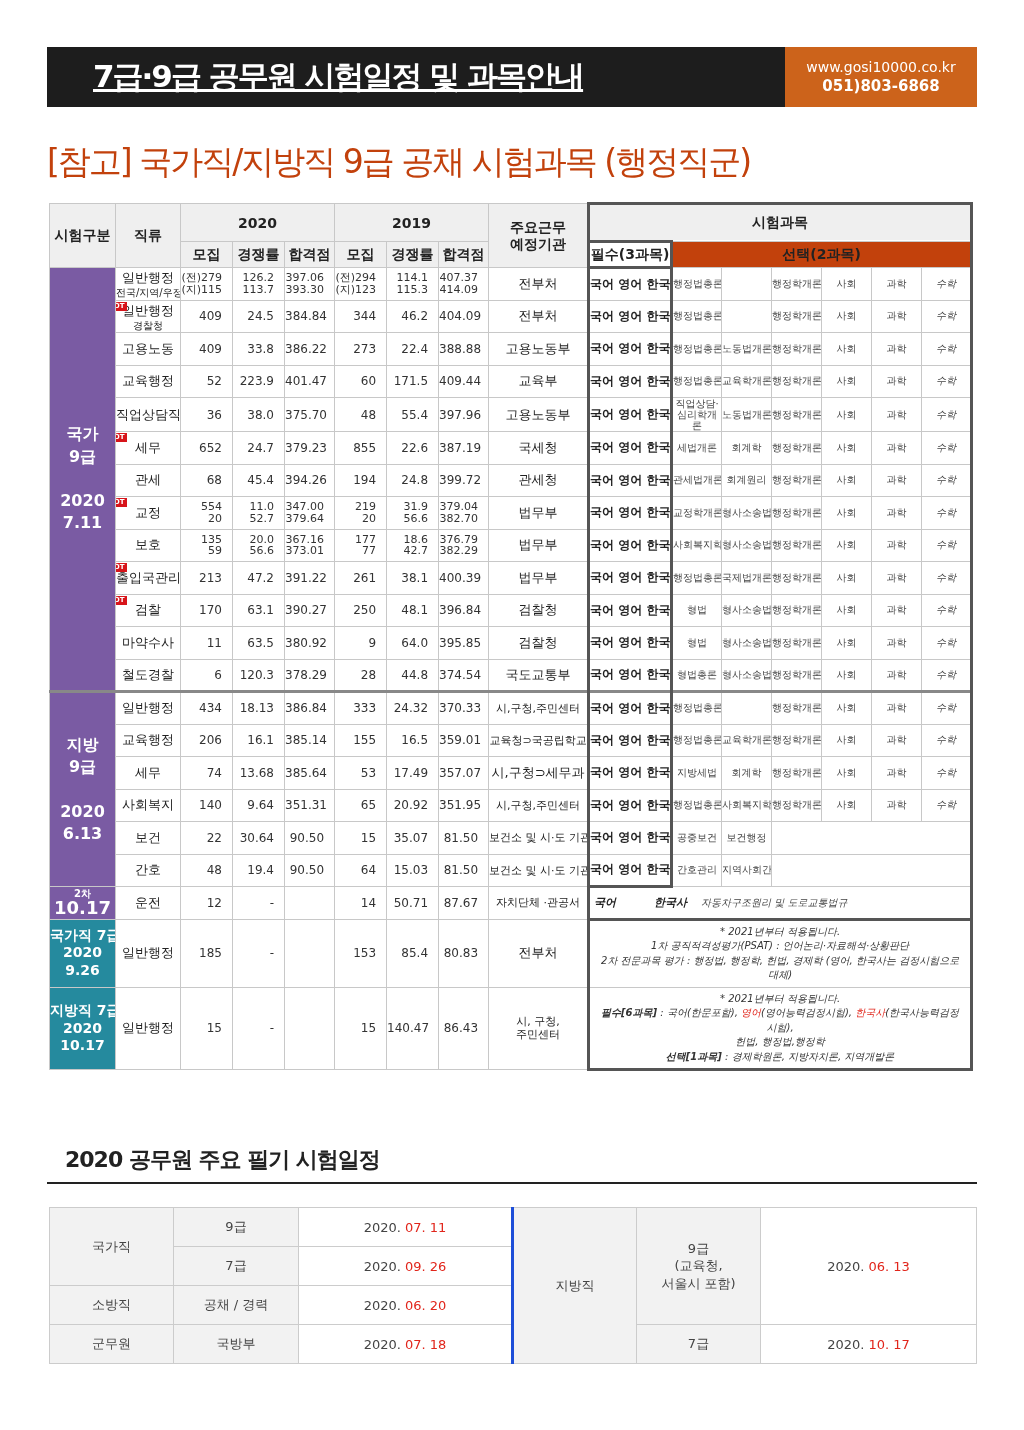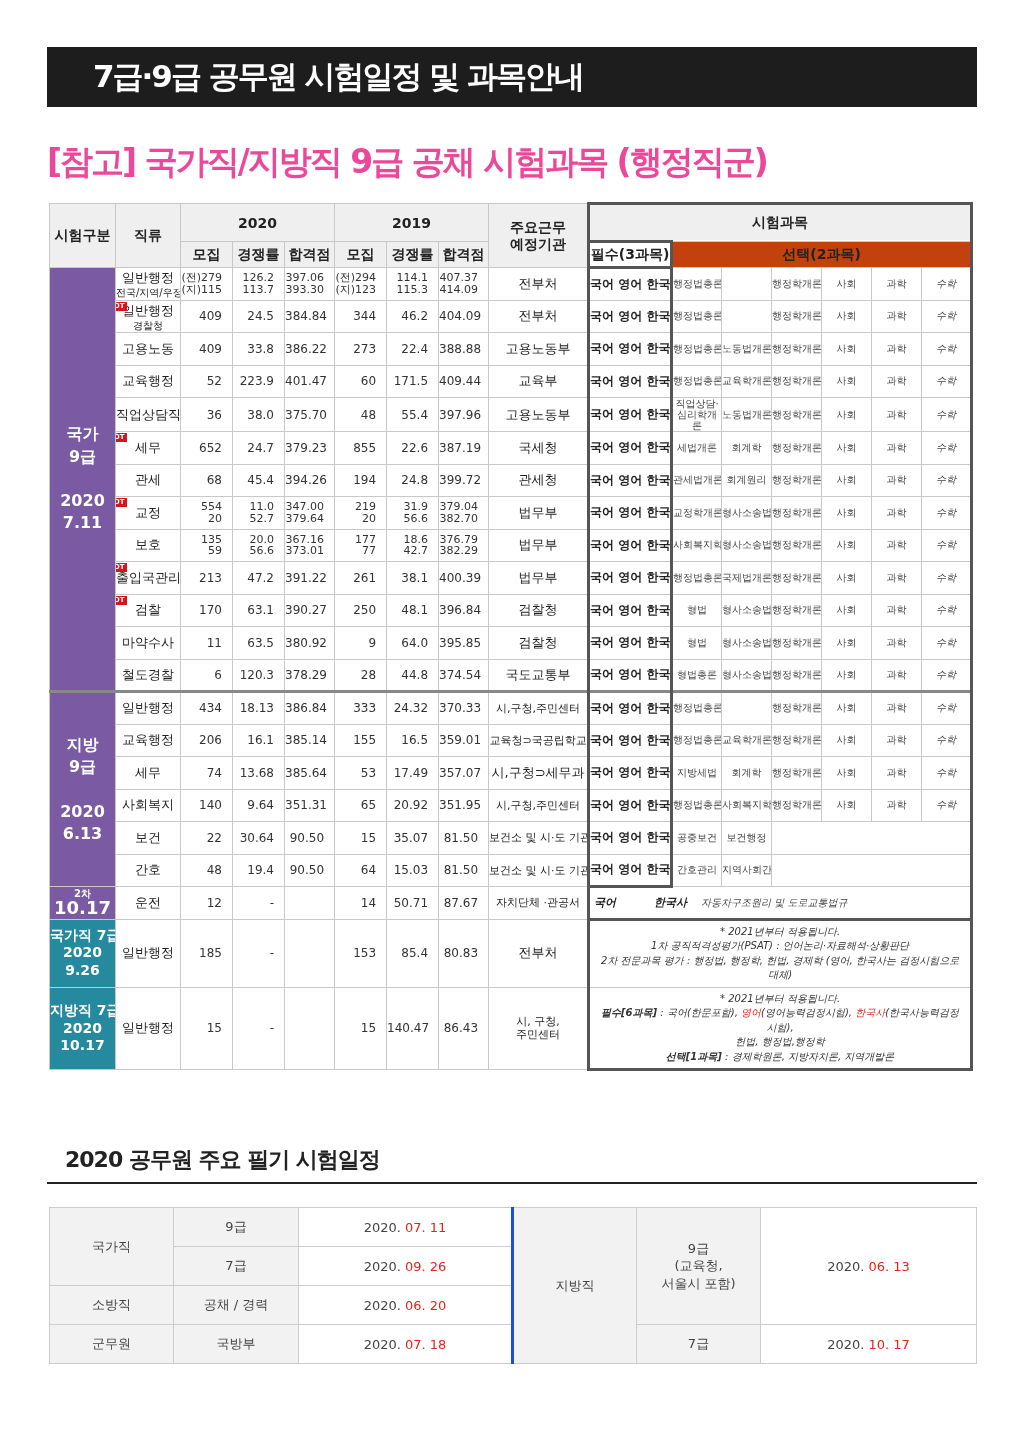--- a/index.html
+++ b/index.html
@@ -1,22 +1,22 @@
 <!DOCTYPE html>
 <html><head>
 <meta charset="utf-8">
 <style>
   * { box-sizing: border-box; margin: 0; padding: 0; }
   body { width: 1024px; height: 1430px; background: #fff; font-family: "DejaVu Sans", sans-serif; color: #222; position: relative; overflow: hidden; }
   .banner { position: absolute; left: 47px; top: 47px; width: 930px; height: 60px; display: flex; }
-  .banner-left { flex: 1; background: #1d1d1d; color: #fff; font-weight: bold; font-size: 31px; display: flex; align-items: center; padding-left: 46px; letter-spacing: -2px; }
+  .banner-left { flex: 1; background: #1d1d1d; color: #fff; font-weight: bold; font-size: 31px; display: flex; align-items: center; padding-left: 46px; letter-spacing: -2px; text-decoration: underline; }
   .banner-right { width: 192px; background: #cc631b; color: #fff; display: flex; flex-direction: column; align-items: center; justify-content: center; }
   .banner-url { font-size: 14px; }
   .banner-phone { font-size: 15px; font-weight: bold; margin-top: 2px; }
-  .subtitle { position: absolute; left: 47px; top: 140px; font-size: 33px; font-weight: bold; letter-spacing: -2px; color: #ec4899; }
+  .subtitle { position: absolute; left: 47px; top: 140px; font-size: 33px; font-weight: normal; letter-spacing: -2px; color: #c2410c; }
 
   table { border-collapse: collapse; table-layout: fixed; }
   .main-table { position: absolute; left: 49px; top: 202px; width: 810px; font-size: 12px; }
   .main-table td, .main-table th { border: 1px solid #c8c8c8; text-align: center; vertical-align: middle; padding: 0; overflow: hidden; white-space: nowrap; }
   .main-table th { background: #efefef; font-weight: bold; font-size: 14px; color: #222; }
   .main-table thead tr:first-child th { height: 38px; }
   .main-table thead tr:nth-child(2) th { height: 26px; margin-top: 12px; }
   .main-table tbody tr { height: 32.5px; }
   .cat-purple { background: #7a5ba3 !important; color: #fff; font-weight: bold; font-size: 16px; line-height: 1.4; }
   .cat-teal { background: #258a9e !important; color: #fff; font-weight: bold; font-size: 14px; line-height: 1.25; }
@@ -38,20 +38,24 @@
   .sched { position: absolute; left: 49px; top: 1207px; width: 927px; font-size: 13px; color: #444; }
   .sched td { border: 1px solid #ccc; text-align: center; vertical-align: middle; height: 39px; }
   .sched .g { background: #f2f2f2; }
   .sched .mid { border-left: 3px solid #1d4ed8; }
 </style>
 </head>
 <body>
 
 <div class="banner">
   <div class="banner-left">7급·9급 공무원 시험일정 및 과목안내</div>
+  <div class="banner-right">
+    <div class="banner-url">www.gosi10000.co.kr</div>
+    <div class="banner-phone">051)803-6868</div>
+  </div>
 </div>
 
 <div class="subtitle">[참고] 국가직/지방직 9급 공채 시험과목 (행정직군)</div>
 
 <table class="main-table" id="mainTable">
   <colgroup>
     <col style="width:66px">
       <col style="width:65px">
     <col style="width:52px">
       <col style="width:52px">

